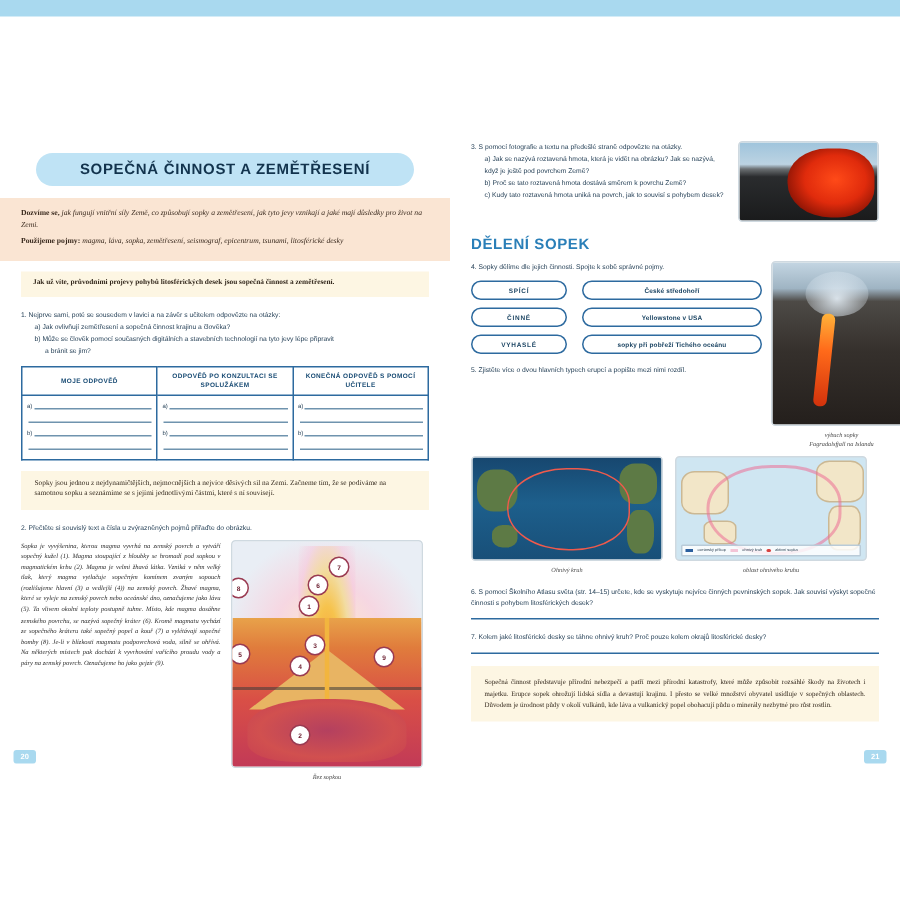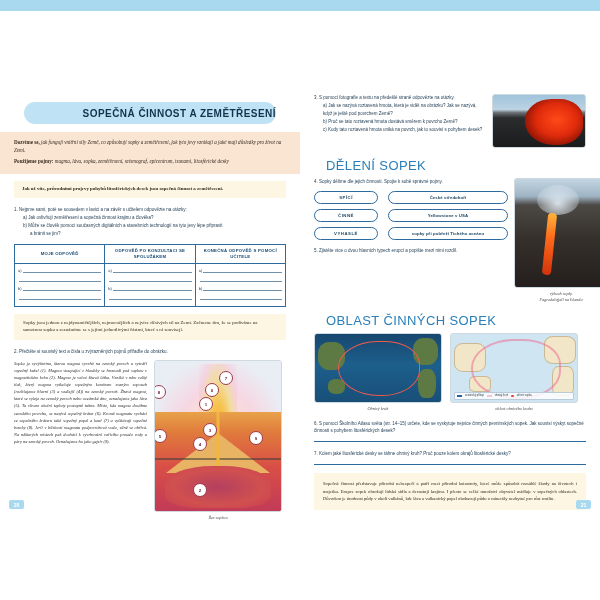--- a/index.html
+++ b/index.html
@@ -18,21 +18,21 @@
     position:absolute;left:0;top:0;width:100%;height:11px;
     background:#a9d9ef;
   }
   .page{position:relative;width:300px;height:435px;box-sizing:border-box;}
   .page-left{padding:18px 14px 0 14px;}
   .page-right{padding:14px 14px 0 14px;}
 
   
   .title-banner{
     margin:4px auto 0 auto;width:252px;height:22px;border-radius:11px;
-    background:#bfe3f5;display:flex;align-items:center;justify-content:flex-end;
+    background:#bfe3f5;display:flex;align-items:center;justify-content:center;
   }
   .title-banner span{
     font-size:10px;font-weight:bold;letter-spacing:.45px;color:#12334d;
   }
 
   
   .intro{
     margin-top:8px;background:#fae5d3;padding:7px 14px 8px 14px;
     width:300px;margin-left:-14px;box-sizing:border-box;
   }
@@ -73,21 +73,21 @@
   table.ans td{
     border:1px solid #2d6a9f;height:19px;vertical-align:top;
     padding:2.5px 3px;width:33.3%;
   }
   .cellrow{font-size:4px;color:#1f3b52;display:flex;align-items:flex-end;margin-bottom:3.2px;}
   .cellrow .lbl{margin-right:1px;}
   .cellrow .rule{flex:1;border-bottom:.5px solid #6f93ae;height:5px;}
 
   
   .sec-h{
-    margin:9px 0 5px 12px;font-size:13px;font-weight:normal;color:#2a7fb8;
+    margin:9px 0 5px 0;font-size:10px;font-weight:bold;color:#2a7fb8;
     letter-spacing:.4px;
   }
   .sec-h.r{margin-top:10px;}
 
   
   .fig-row{display:flex;gap:7px;margin-top:5px;}
   .fig-text{
     width:133px;font-family:"Liberation Serif",serif;font-style:italic;
     font-size:4.35px;line-height:1.63;color:#2b2b2b;text-align:justify;
   }
@@ -384,21 +384,20 @@
       </div>
       <div>
         <div class="photo photo-cone"></div>
         <div class="cap">
           <div>výbuch sopky</div>
           <div>Fagradalsfjall na Islandu</div>
         </div>
       </div>
     </div>
 
-    <div class="sec-h r">OBLAST ČINNÝCH SOPEK</div>
 
     <div class="map-row">
       <div>
         <div class="map map-sat">
           <div class="land" style="left:2%;top:12%;width:22%;height:42%;"></div>
           <div class="land" style="left:78%;top:6%;width:20%;height:40%;"></div>
           <div class="land" style="left:82%;top:52%;width:14%;height:42%;"></div>
           <div class="land" style="left:10%;top:66%;width:14%;height:22%;"></div>
           <div class="ring"></div>
         </div>

